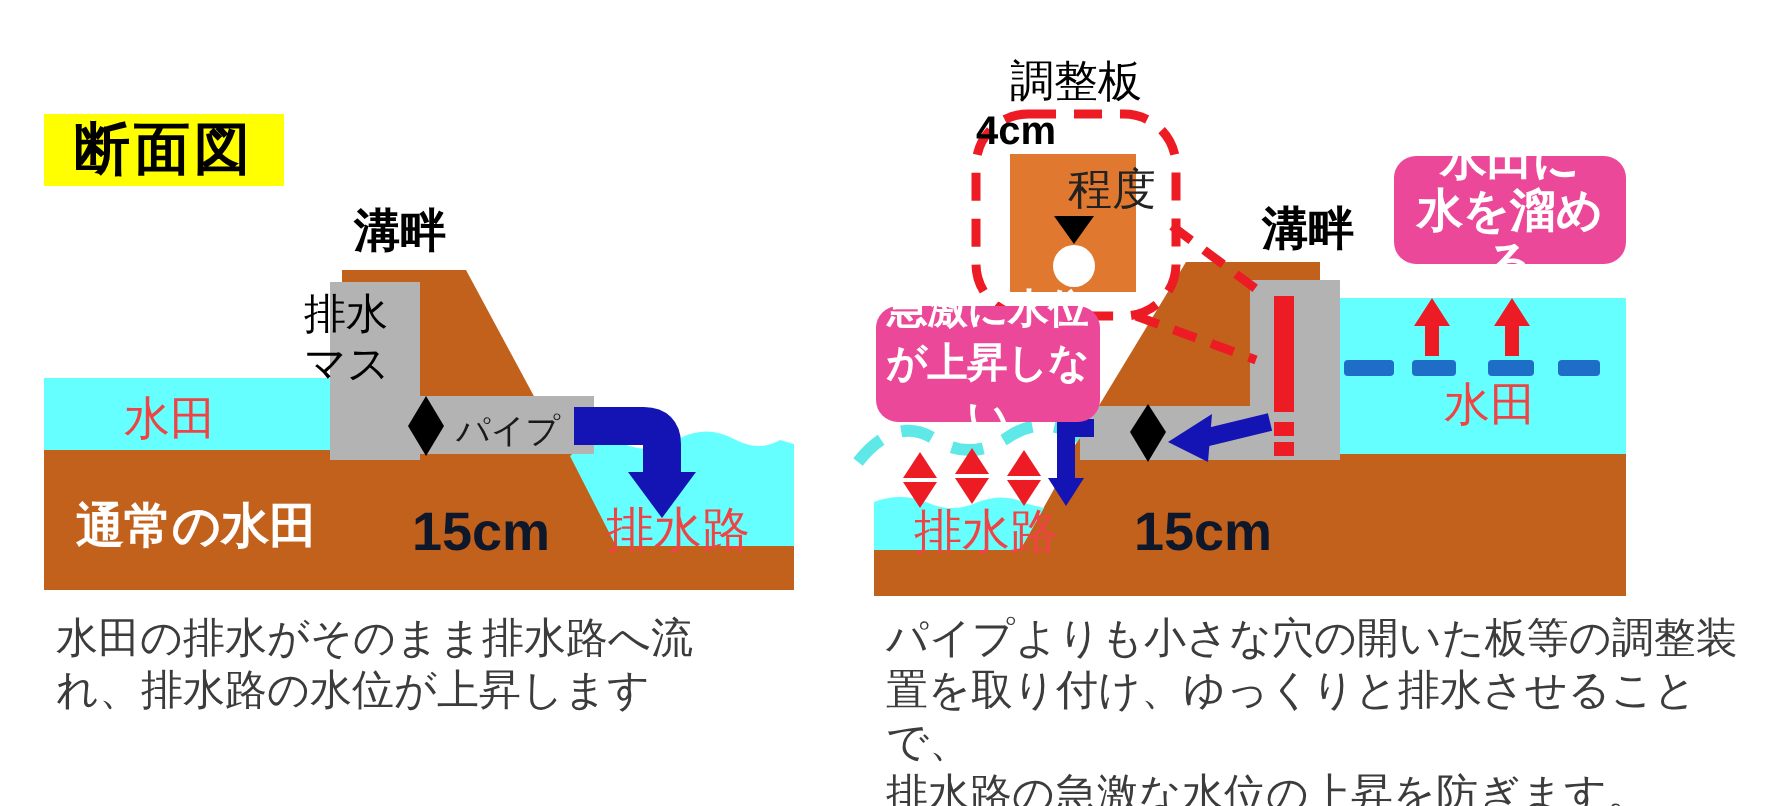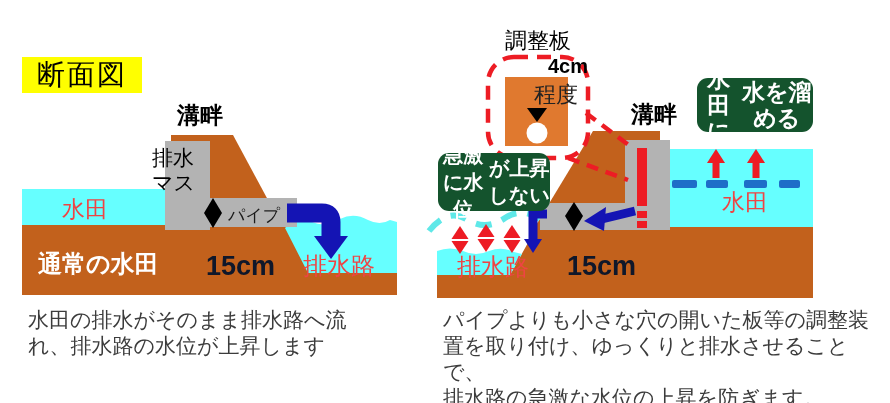--- a/index.html
+++ b/index.html
@@ -1,27 +1,27 @@
 <!DOCTYPE html>
 <html><head>
 <meta charset="utf-8">
 <style>
   html,body{margin:0;padding:0;background:#fff;}
   .stage{position:relative;width:890px;height:403px;background:#fff;overflow:hidden;
          font-family:"Liberation Sans","DejaVu Sans",sans-serif;color:#000;}
   .stage svg{position:absolute;left:0;top:0;z-index:0;}
   .lbl{position:absolute;z-index:2;white-space:nowrap;line-height:1.15;}
-  .title{background:#FFFF00;font-weight:normal;font-size:28px;letter-spacing:2px;
+  .title{background:#FFFF00;font-weight:bold;font-size:28px;letter-spacing:2px;
          display:flex;align-items:center;justify-content:center;}
   .black23{font-size:23px;color:#000;}
   .blue-lbl{font-size:23px;color:#ef4444;}
   .white-bold{color:#fff;font-weight:bold;}
   .size-lbl{font-size:27px;font-weight:bold;color:#0f172a;}
-  .note-box{position:absolute;z-index:2;background:#14532d;border-radius:11px;
-            display:flex;align-items:center;justify-content:center;
+  .note-box{position:absolute;z-index:2;background:#ec4899;border-radius:11px;
+            display:flex;flex-direction:column;align-items:center;justify-content:center;
             text-align:center;}
   .caption{position:absolute;z-index:2;font-size:21px;line-height:26px;color:#3C3C3C;}
   .drainbox-lbl{font-size:21px;color:#000;line-height:25px;}
 </style>
 </head>
 <body>
 
 <div class="stage">
 
   <svg width="890" height="403" viewBox="0 0 890 403">
@@ -95,21 +95,21 @@
   <div class="lbl" style="left:228px;top:206px;font-size:17px;color:#1A1A1A;">パイプ</div>
   <div class="lbl white-bold" style="left:38px;top:250px;font-size:24px;">通常の水田</div>
   <div class="lbl size-lbl" style="left:206px;top:251px;">15cm</div>
   <div class="lbl blue-lbl" style="left:303px;top:252px;font-size:24px;">排水路</div>
   <div class="caption" style="left:28px;top:307px;">
     <div>水田の排水がそのまま排水路へ流</div>
     <div>れ、排水路の水位が上昇します</div>
   </div>
 
   <div class="lbl" style="left:505px;top:28px;font-size:22px;">調整板</div>
-  <div class="lbl" style="left:488px;top:55px;width:100px;text-align:right;font-size:20px;font-weight:bold;">4cm</div>
+  <div class="lbl" style="left:488px;top:55px;width:100px;text-align:left;font-size:20px;font-weight:bold;">4cm</div>
   <div class="lbl" style="left:534px;top:82px;font-size:22px;color:#222;">程度</div>
   <div class="lbl black23" style="left:631px;top:101px;font-weight:bold;">溝畔</div>
 
   <div class="note-box" style="left:697px;top:78px;width:116px;height:54px;">
     <div class="white-bold" style="font-size:23px;line-height:26px;">水田に</div>
     <div class="white-bold" style="font-size:23px;line-height:26px;">水を溜める</div>
   </div>
 
   <div class="note-box" style="left:438px;top:153px;width:112px;height:58px;">
     <div class="white-bold" style="font-size:20px;line-height:27px;">急激に水位</div>

